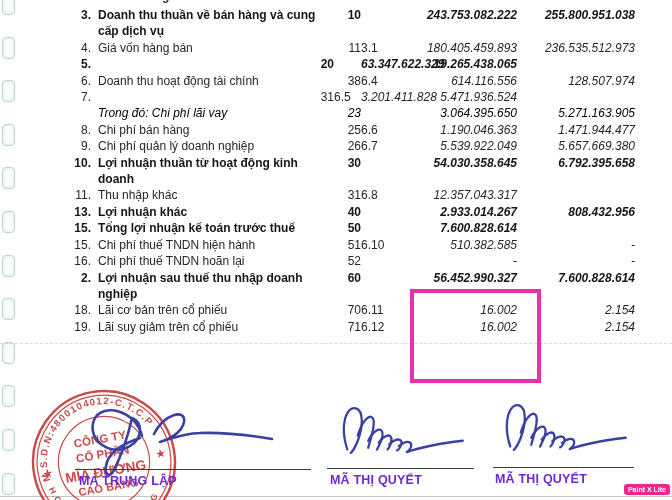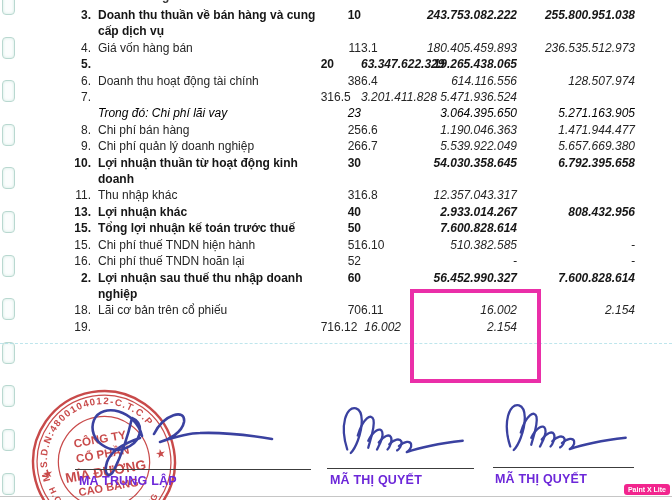--- a/index.html
+++ b/index.html
@@ -204,20 +204,21 @@
       <div class="trow">
         <div class="c-no">18.</div>
         <div class="c-label">Lãi cơ bản trên cổ phiếu</div>
         <div class="c-code">70</div>
         <div class="c-note">6.11</div>
         <div class="c-v1">16.002</div>
         <div class="c-v2">2.154</div>
       </div>
       <div class="trow">
         <div class="c-no">19.</div>
+        <div class="c-label">Lãi suy giảm trên cổ phiếu</div>
         <div class="c-code">71</div>
         <div class="c-note">6.12</div>
         <div class="c-v1">16.002</div>
         <div class="c-v2">2.154</div>
       </div>
     </div>
 
   <div id="highlight-box"></div>
 
   <div id="dashed-line"></div>

